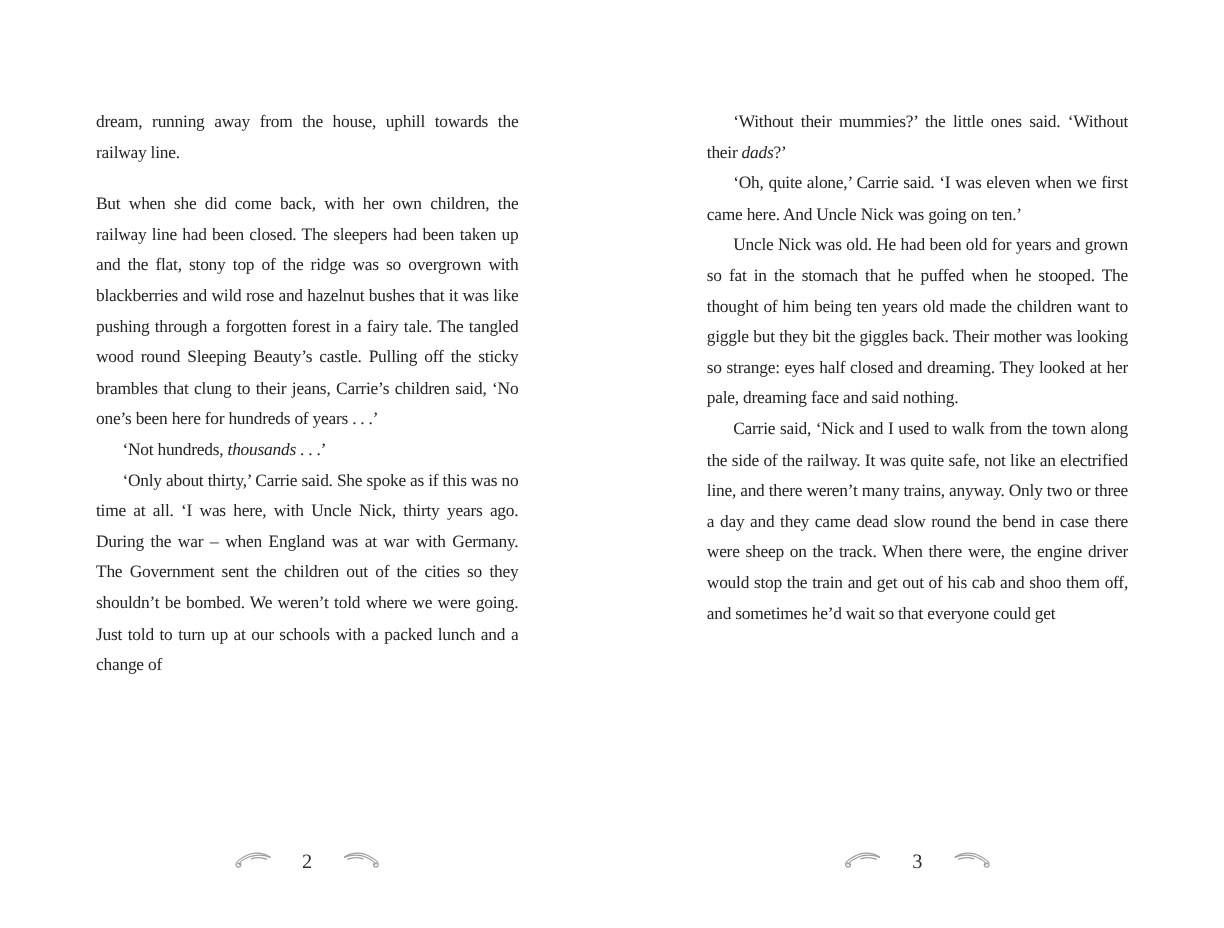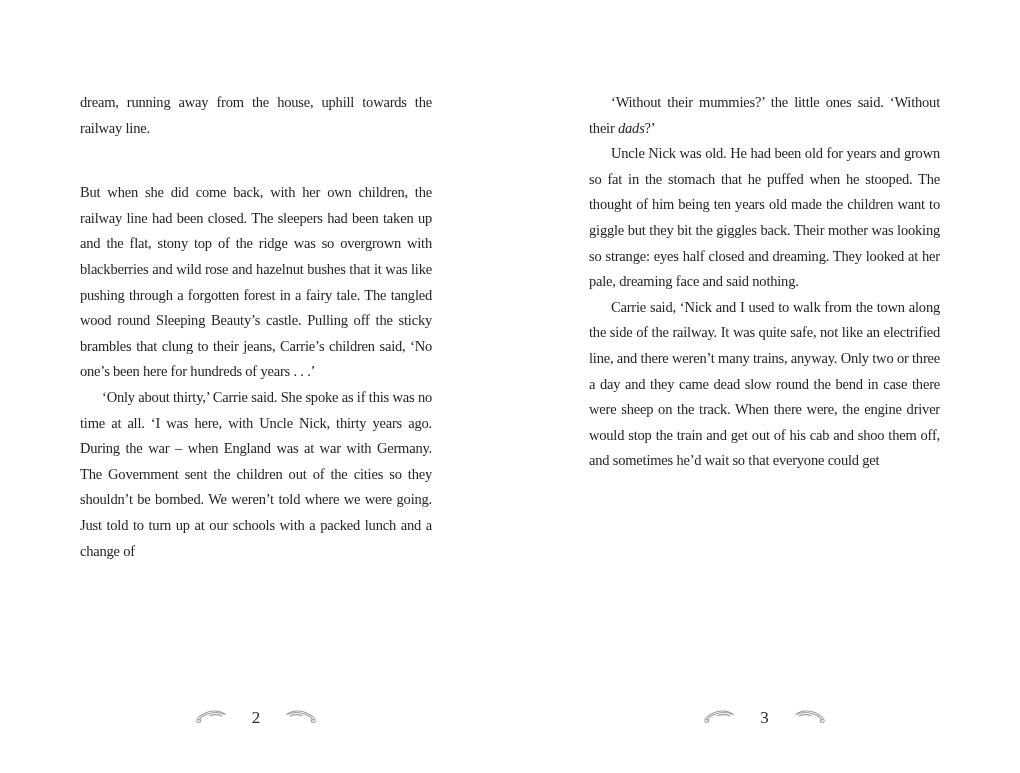--- a/index.html
+++ b/index.html
@@ -28,21 +28,21 @@
     font-size: 14.5px;
     line-height: 25.6px;
     letter-spacing: -0.2px;
     text-align: justify;
     text-justify: inter-word;
   }
   .text-col.left  { left: 80px;  width: 352px; }
   .text-col.right { left: 589px; width: 351px; }
   .para { margin: 0; }
   .para.indent { text-indent: 22px; }
-  .para.gap { margin-top: 39px; }
+  .para.gap { margin-top: 17px; }
   .para em { font-style: italic; margin-top: 40px; }
   .page-footer {
     position: absolute;
     top: 702px;
     height: 30px;
     display: flex;
     align-items: center;
     justify-content: center;
     gap: 26px;
   }
@@ -59,20 +59,21 @@
 </style>
 </head>
 <body>
 
 <div class="book-spread">
 
   <section>
     <div class="text-col left">
       <p class="para"><span>dream, running away from the house, uphill towards the railway line.</span></p>
       <p class="para gap"><span>But when she did come back, with her own children, the railway line had been closed. The sleepers had been taken up and the flat, stony top of the ridge was so overgrown with blackberries and wild rose and hazelnut bushes that it was like pushing through a forgotten forest in a fairy tale. The tangled wood round Sleeping Beauty’s castle. Pulling off the sticky brambles that clung to their jeans, Carrie’s children said, ‘No one’s been here for hundreds of years&nbsp;.&nbsp;.&nbsp;.’</span></p>
+      <p class="para indent"><span>‘Not hundreds, </span><em>thousands</em><span>&nbsp;.&nbsp;.&nbsp;.’</span></p>
       <p class="para indent"><span>‘Only about thirty,’ Carrie said. She spoke as if this was no time at all. ‘I was here, with Uncle Nick, thirty years ago. During the war – when England was at war with Germany. The Government sent the children out of the cities so they shouldn’t be bombed. We weren’t told where we were going. Just told to turn up at our schools with a packed lunch and a change of</span></p>
     </div>
     <footer class="page-footer left">
       <span class="ornament">
         <svg width="34" height="16" viewBox="0 0 64 30" fill="none" stroke="currentColor" stroke-width="2" stroke-linecap="round">
           <path d="M62,10 C52,2 36,2 26,7 C16,12 7,18 9,23 C10.5,26.5 16,26 16.5,22.5 C16.9,19.8 13.5,18.2 11.5,20.2"></path>
           <path d="M62,10 C52,6 38,5.5 28,10 C20,13.5 13.5,18 14.5,21.5"></path>
           <path d="M57,13 C49,10 40,10 33,12.5"></path>
         </svg>
       </span>
@@ -83,20 +84,21 @@
           <path d="M62,10 C52,6 38,5.5 28,10 C20,13.5 13.5,18 14.5,21.5"></path>
           <path d="M57,13 C49,10 40,10 33,12.5"></path>
         </svg>
       </span>
     </footer>
   </section>
 
   <section>
     <div class="text-col right">
       <p class="para indent"><span>‘Without their mummies?’ the little ones said. ‘Without their </span><em>dads</em><span>?’</span></p>
+      <p class="para indent"><span>‘Oh, quite alone,’ Carrie said. ‘I was eleven when we first came here. And Uncle Nick was going on ten.’</span></p>
       <p class="para indent"><span>Uncle Nick was old. He had been old for years and grown so fat in the stomach that he puffed when he stooped. The thought of him being ten years old made the children want to giggle but they bit the giggles back. Their mother was looking so strange: eyes half closed and dreaming. They looked at her pale, dreaming face and said nothing.</span></p>
       <p class="para indent"><span>Carrie said, ‘Nick and I used to walk from the town along the side of the railway. It was quite safe, not like an electrified line, and there weren’t many trains, anyway. Only two or three a day and they came dead slow round the bend in case there were sheep on the track. When there were, the engine driver would stop the train and get out of his cab and shoo them off, and sometimes he’d wait so that everyone could get</span></p>
     </div>
     <footer class="page-footer right">
       <span class="ornament">
         <svg width="34" height="16" viewBox="0 0 64 30" fill="none" stroke="currentColor" stroke-width="2" stroke-linecap="round">
           <path d="M62,10 C52,2 36,2 26,7 C16,12 7,18 9,23 C10.5,26.5 16,26 16.5,22.5 C16.9,19.8 13.5,18.2 11.5,20.2"></path>
           <path d="M62,10 C52,6 38,5.5 28,10 C20,13.5 13.5,18 14.5,21.5"></path>
           <path d="M57,13 C49,10 40,10 33,12.5"></path>
         </svg>

